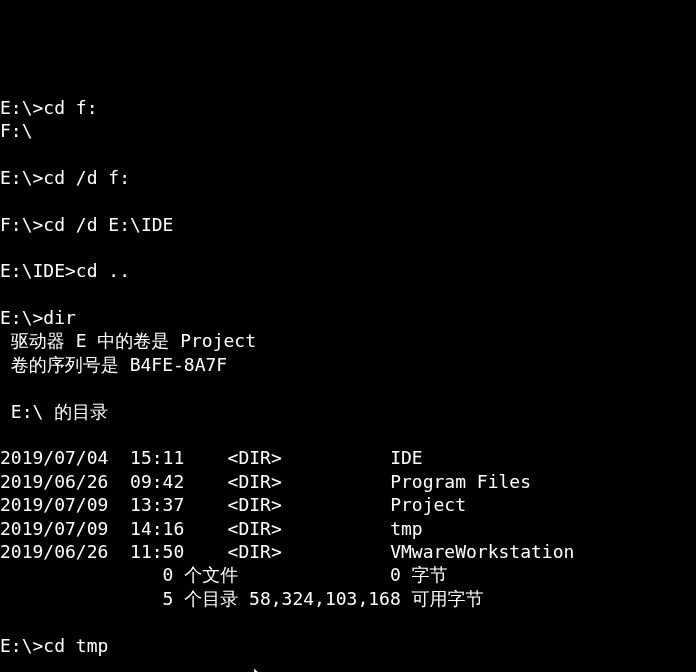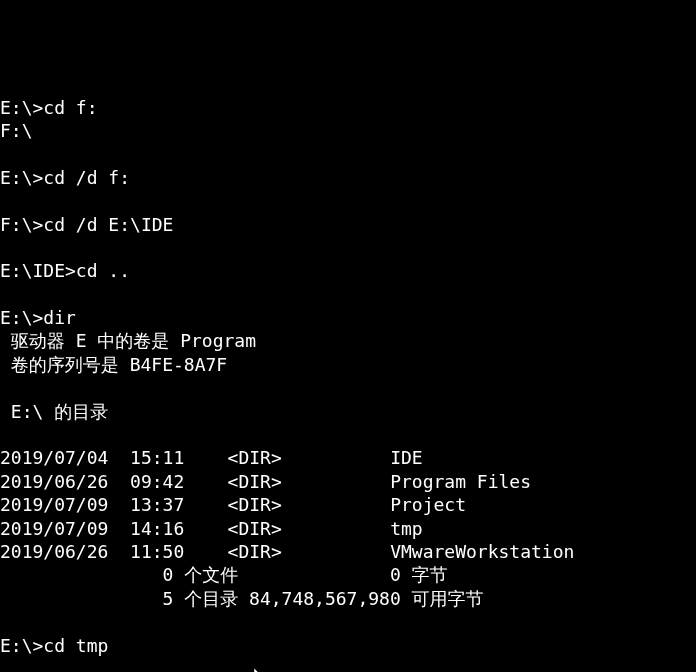--- a/index.html
+++ b/index.html
@@ -44,32 +44,32 @@
 <div class="terminal"><span>E:\&gt;cd f:</span>
 <span>F:\</span>
 <span></span>
 <span>E:\&gt;cd /d f:</span>
 <span></span>
 <span>F:\&gt;cd /d E:\IDE</span>
 <span></span>
 <span>E:\IDE&gt;cd ..</span>
 <span></span>
 <span>E:\&gt;dir</span>
-<span> 驱动器 E 中的卷是 Program</span>
+<span> 驱动器 E 中的卷是 Project</span>
 <span> 卷的序列号是 B4FE-8A7F</span>
 <span></span>
 <span> E:\ 的目录</span>
 <span></span>
 <span>2019/07/04  15:11    &lt;DIR&gt;          IDE</span>
 <span>2019/06/26  09:42    &lt;DIR&gt;          Program Files</span>
 <span>2019/07/09  13:37    &lt;DIR&gt;          Project</span>
 <span>2019/07/09  14:16    &lt;DIR&gt;          tmp</span>
 <span>2019/06/26  11:50    &lt;DIR&gt;          VMwareWorkstation</span>
 <span>               0 个文件              0 字节</span>
-<span>               5 个目录 84,748,567,980 可用字节</span>
+<span>               5 个目录 58,324,103,168 可用字节</span>
 <span></span>
 <span>E:\&gt;cd tmp</span>
 <span></span>
 </div>
 
 <div class="mouse-cursor">
   <svg viewBox="0 0 14 20">
     <path d="M0,0 L0,15 L4,12 L7,18 L9,17 L6,11 L11,11 Z" fill="#fff" stroke="#000" stroke-width="0.5"></path>
   </svg>
 </div>

